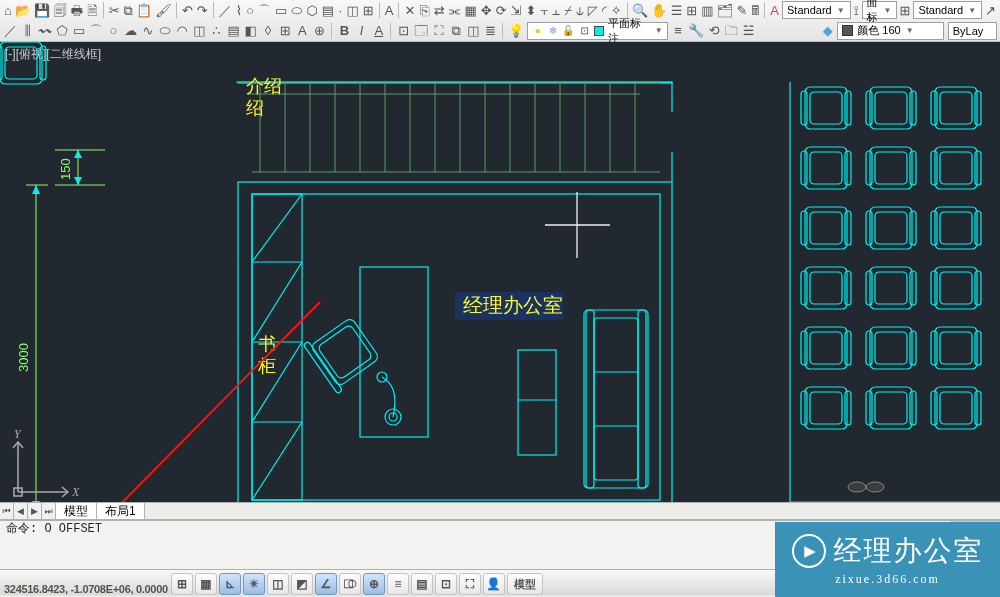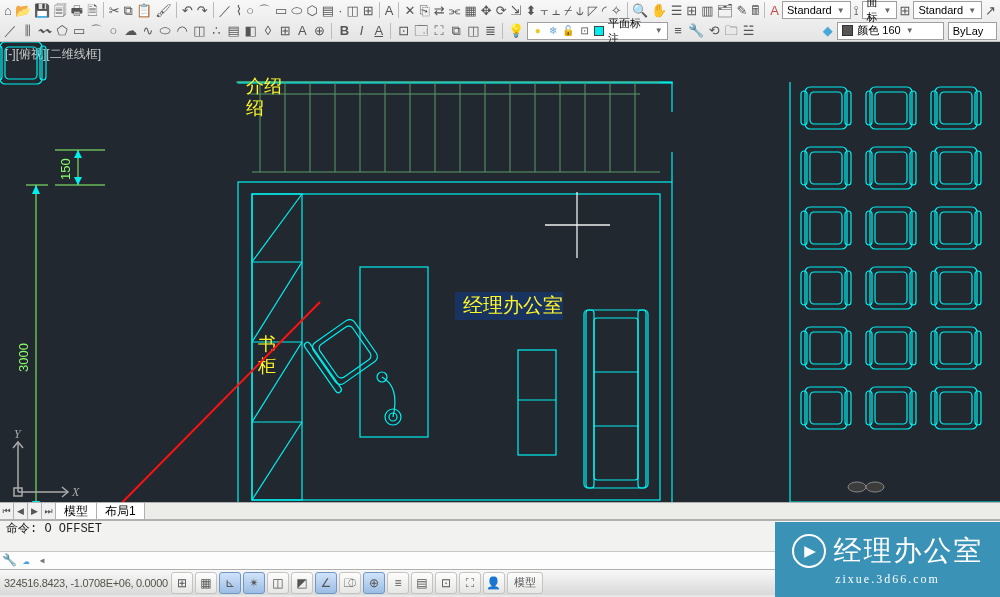--- a/index.html
+++ b/index.html
@@ -112,21 +112,20 @@
     cursor: pointer;
   }
   .tab.inactive { background: #ffffff; }
 
   
   .cmd-window {
     height: 49px;
     background: #f2f2f0;
     border-top: 1px solid #b0b0b0;
     display: flex;
-    flex-direction: column;
     font-family: "SimSun","Courier New",monospace;
     font-size: 12px;
     justify-content: space-between;
   }
   .cmd-history {
     flex: 1;
     padding: 1px 6px;
     overflow: hidden;
     line-height: 14px;
     color: #222;
@@ -143,22 +142,23 @@
   .cmd-input-row .icon { width: 16px; text-align: center; color: #666; font-size: 12px; }
   .cmd-text { flex: 1; color: #1d1d1d; }
   .bracket { color: #3232dc; }
 
   
   .status-bar {
     height: 26px;
     background: linear-gradient(#f8f8f8, #d9d9d9);
     border-top: 1px solid #b0b0b0;
     display: flex;
-    align-items: center;
+    align-items: flex-end;
     position: relative;
+    font-weight: bold;
   }
   .coords { color: #545448; font-size: 11px; padding-left: 4px; width: 170px; letter-spacing: -0.3px; }
   .status-btn {
     width: 22px; height: 22px;
     border: 1px solid #c4c4c0;
     margin: 0 1px;
     display: flex; align-items: center; justify-content: center;
     border-radius: 3px;
     font-size: 12px;
     color: #555;

